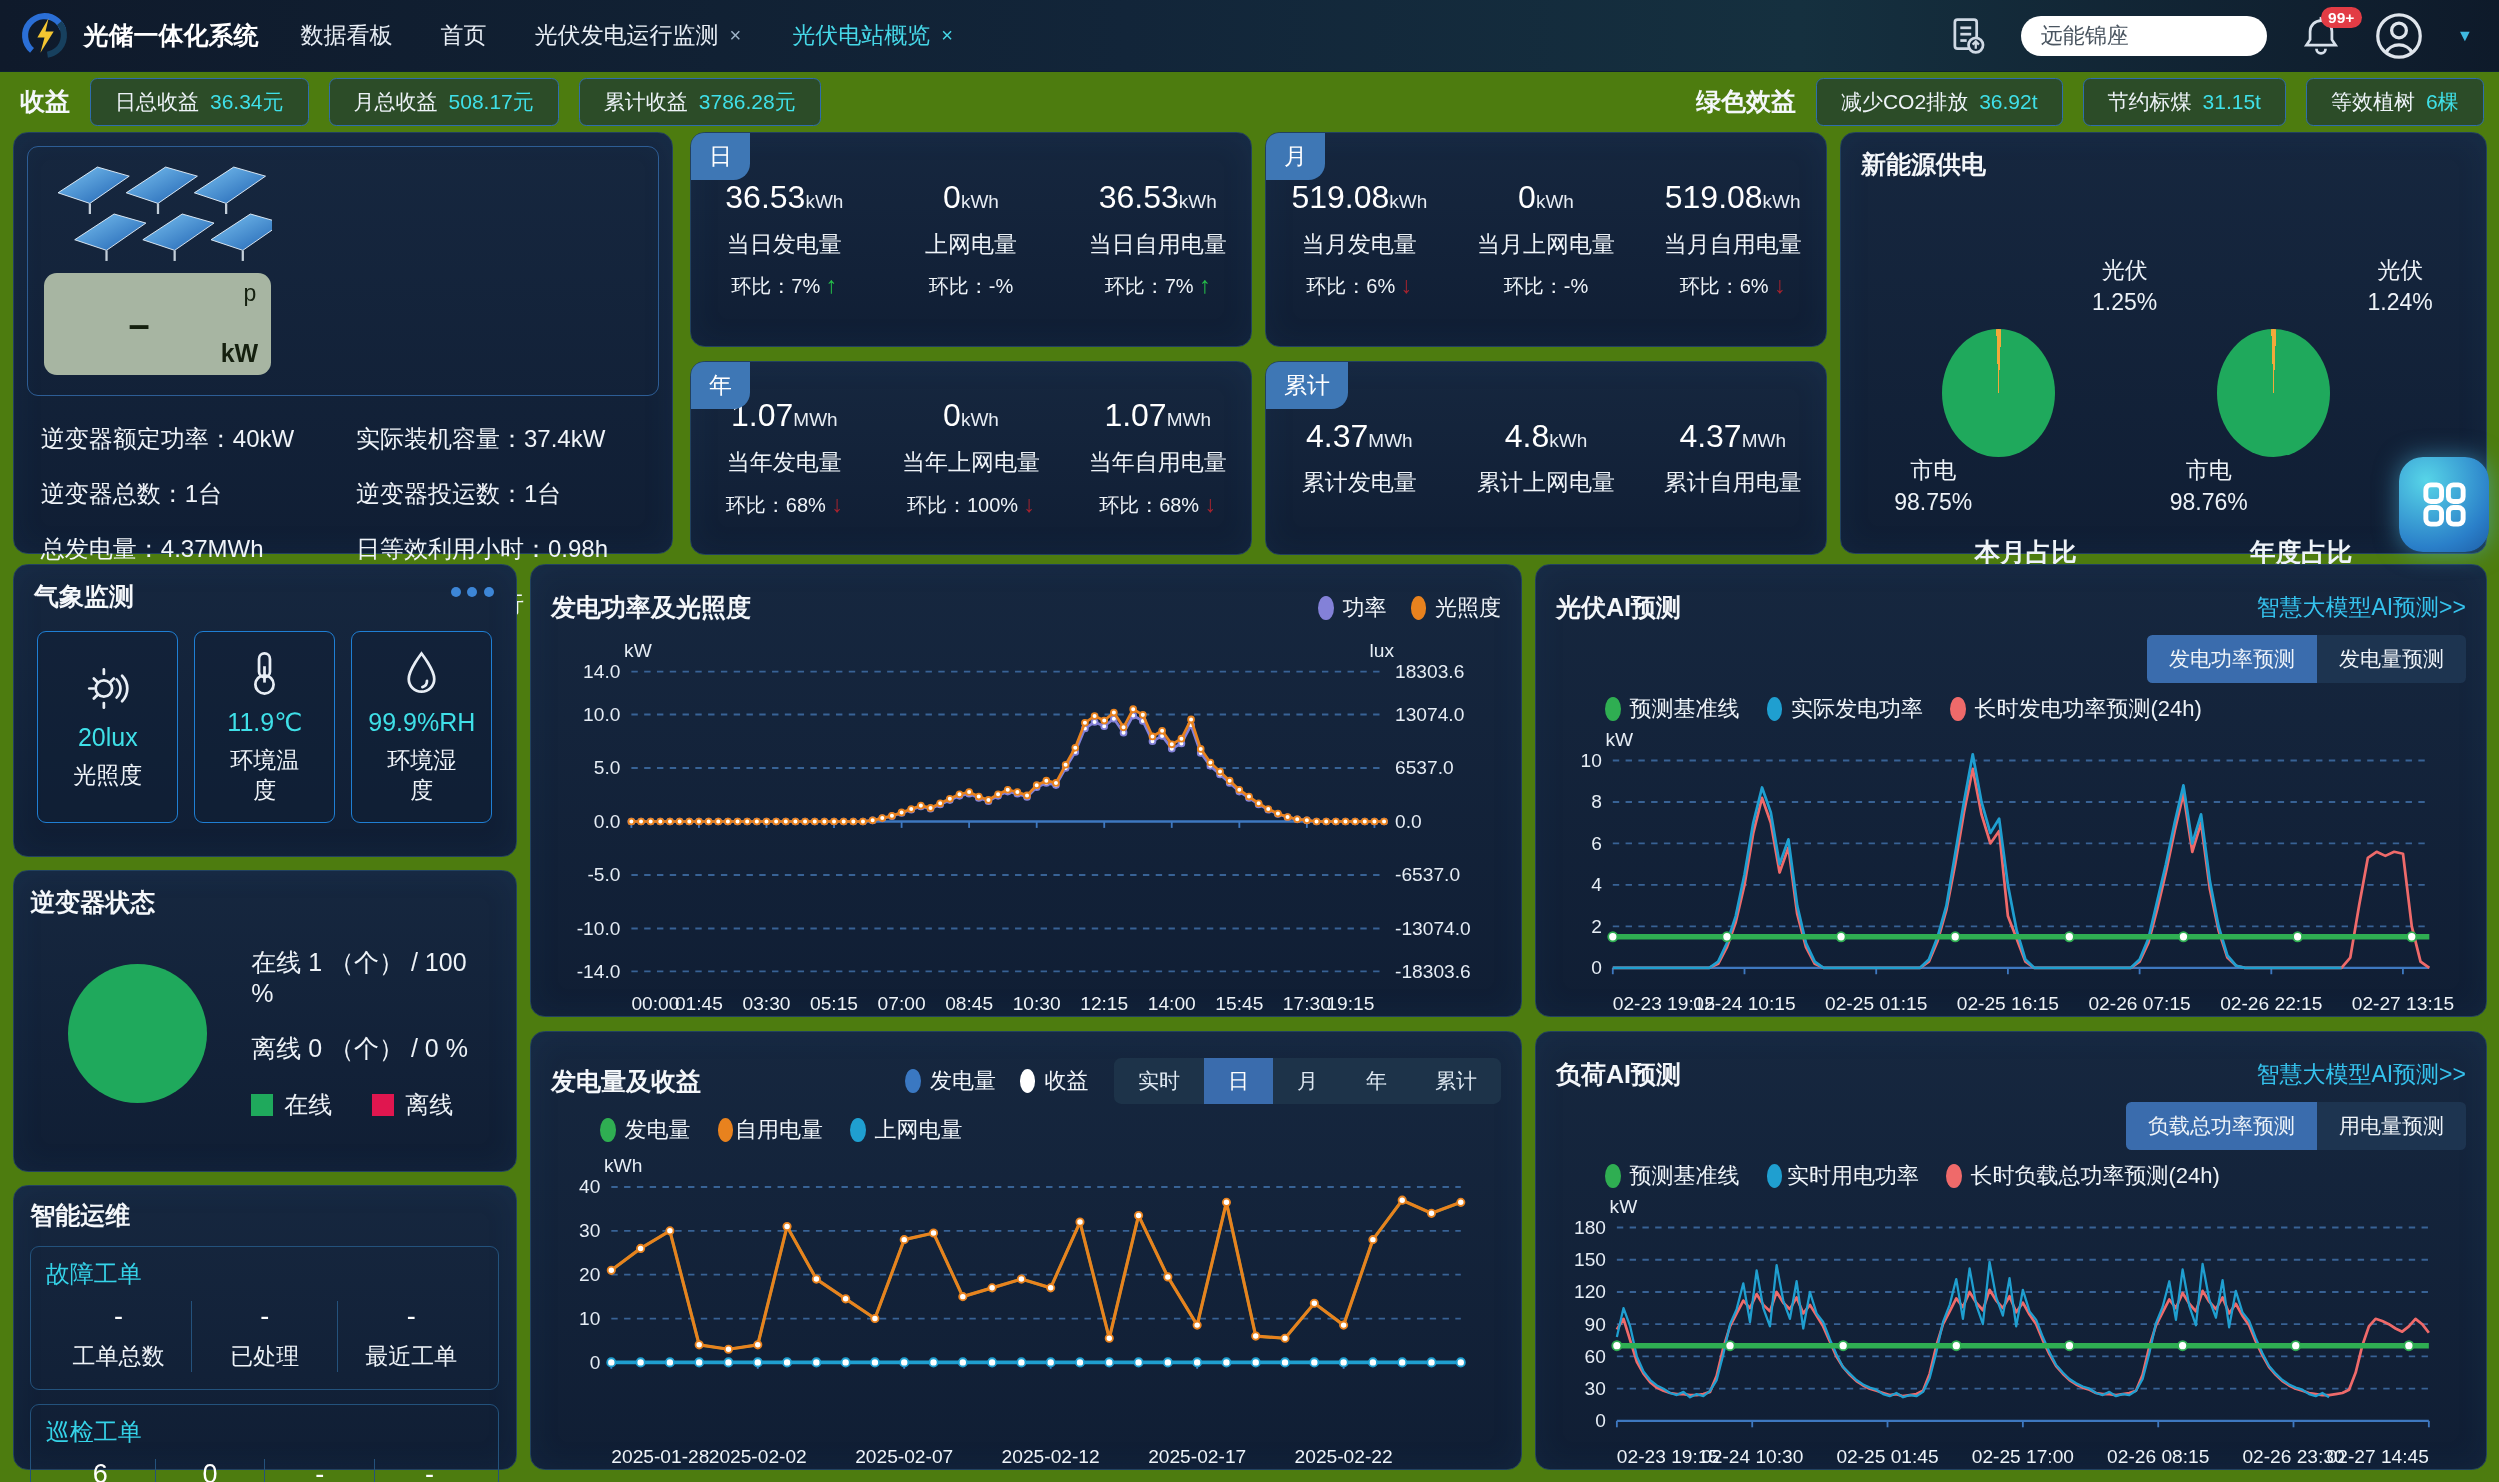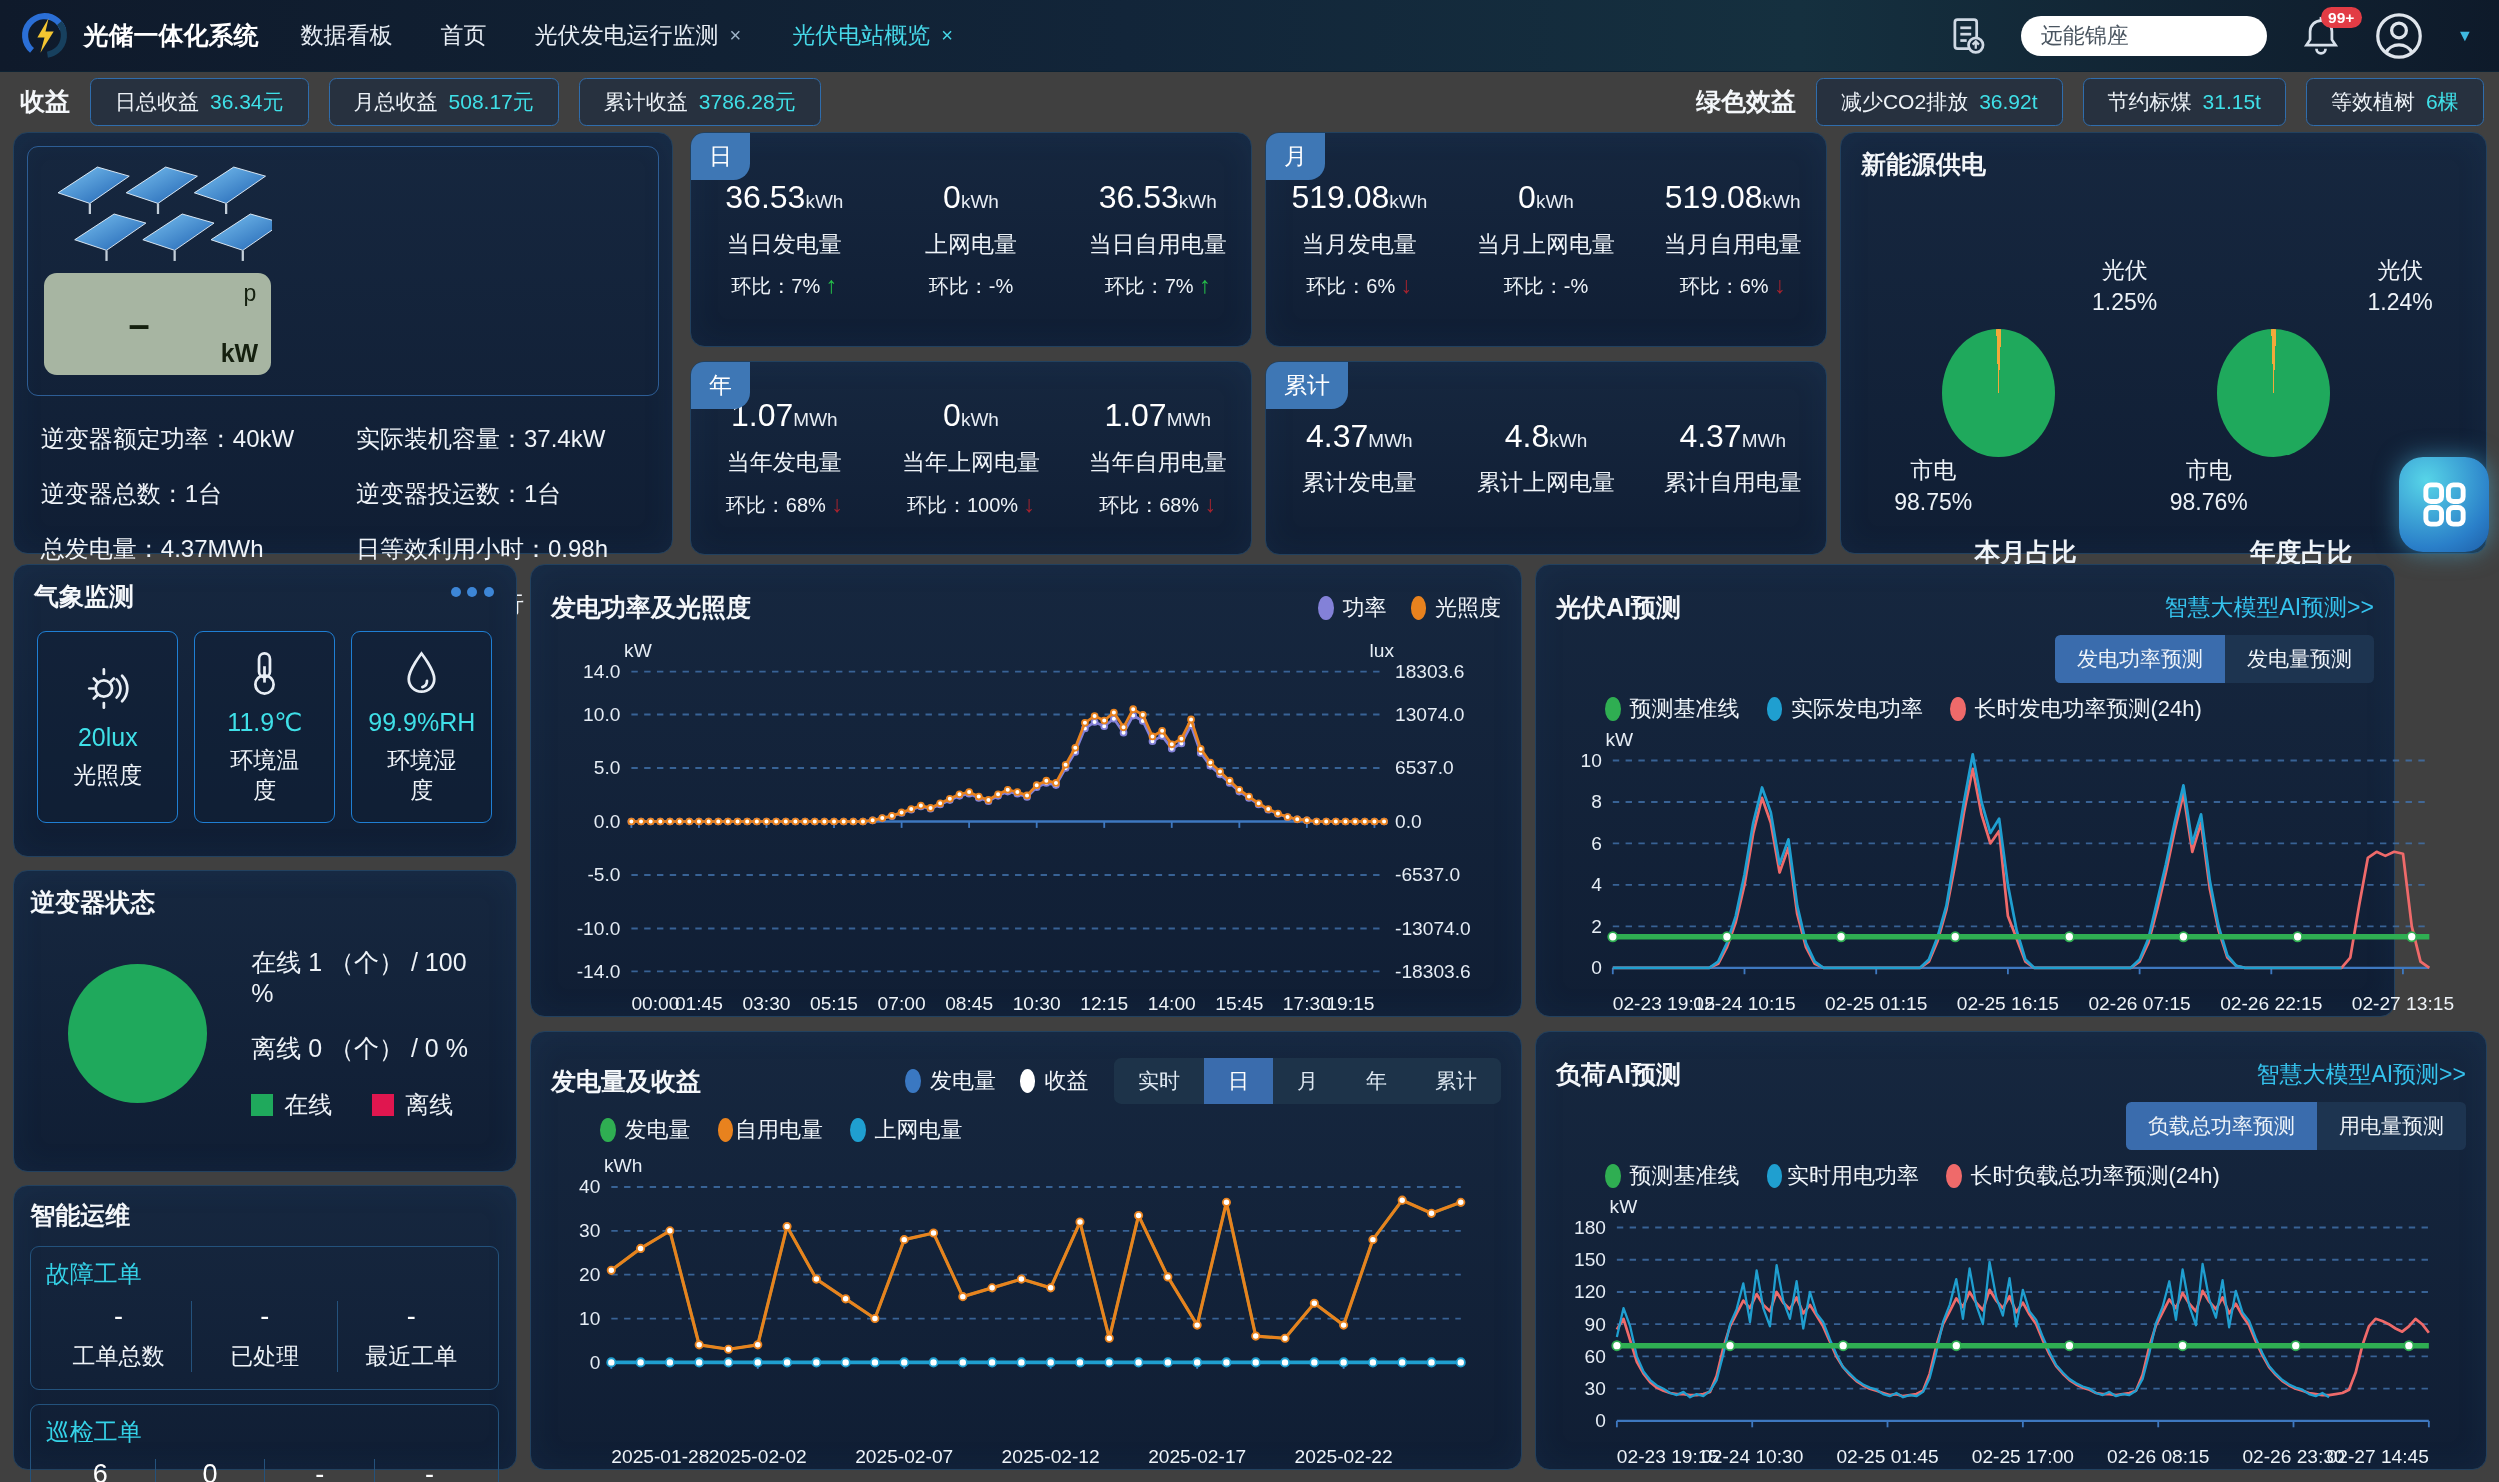--- a/index.html
+++ b/index.html
@@ -1,16 +1,16 @@
 <!DOCTYPE html>
 <html style="font-size:14.6px"><head>
 <meta charset="utf-8">
 <style>
   html,body{margin:0;padding:0;background:#0a111f;font-family:"Liberation Sans","DejaVu Sans",sans-serif;color:#eef3f8;}
-  .stage{position:relative;width:2500px;height:1483px;background:#404040;overflow:hidden;}
+  .stage{position:relative;width:2500px;height:1483px;background:#4d7c0f;overflow:hidden;}
   svg text{font-family:"Liberation Sans","DejaVu Sans",sans-serif;}
 
   
   .nav{position:absolute;left:0;top:0;width:2500px;height:71px;
        background:linear-gradient(90deg,#0f1a2b 0%,#122539 45%,#15303f 72%,#0e1a2a 100%);
        display:flex;align-items:center;border-bottom:0.9px solid #0d2233;}
   .nav-logo{width:49px;height:49px;margin:0 14.6px 0 20px;flex:0 0 auto;}
   .nav-title{font-size:25px;font-weight:bold;color:#ffffff;margin-right:42px;}
   .nav-item{font-size:23px;color:#e8eef5;margin-right:48px;cursor:pointer;}
   .nav-tab{font-size:23px;color:#e8eef5;margin-right:51px;display:flex;align-items:center;gap:11px;cursor:pointer;}
@@ -810,21 +810,21 @@
           <circle cx="803.5862068965517" cy="211.6" r="4" fill="#ffffff" stroke="#e8821e" stroke-width="2"></circle>
           <circle cx="835.6551724137931" cy="173.2" r="4" fill="#ffffff" stroke="#e8821e" stroke-width="2"></circle>
           <circle cx="867.7241379310344" cy="197.2" r="4" fill="#ffffff" stroke="#e8821e" stroke-width="2"></circle>
           <circle cx="899.7931034482759" cy="103.60000000000002" r="4" fill="#ffffff" stroke="#e8821e" stroke-width="2"></circle>
           <circle cx="931.8620689655172" cy="60.39999999999998" r="4" fill="#ffffff" stroke="#e8821e" stroke-width="2"></circle>
           <circle cx="963.9310344827586" cy="74.80000000000001" r="4" fill="#ffffff" stroke="#e8821e" stroke-width="2"></circle>
           <circle cx="996" cy="62.80000000000001" r="4" fill="#ffffff" stroke="#e8821e" stroke-width="2"></circle>
         </svg></div>
   </div>
 
-  <div class="panel chart-panel" style="left:1535px;top:564px;width:860px;height:453px;">
+  <div class="panel chart-panel" style="left:1535px;top:564px;width:952px;height:453px;">
     <div class="phead">
       <span class="ptitle">光伏AI预测</span>
       <span class="sp"></span>
       <span class="ai-link">智慧大模型AI预测&gt;&gt;</span>
     </div>
     <div class="btnrow">
       <span class="seg-btn active">发电功率预测</span>
       <span class="seg-btn">发电量预测</span>
     </div>
     <div class="legendrow">

